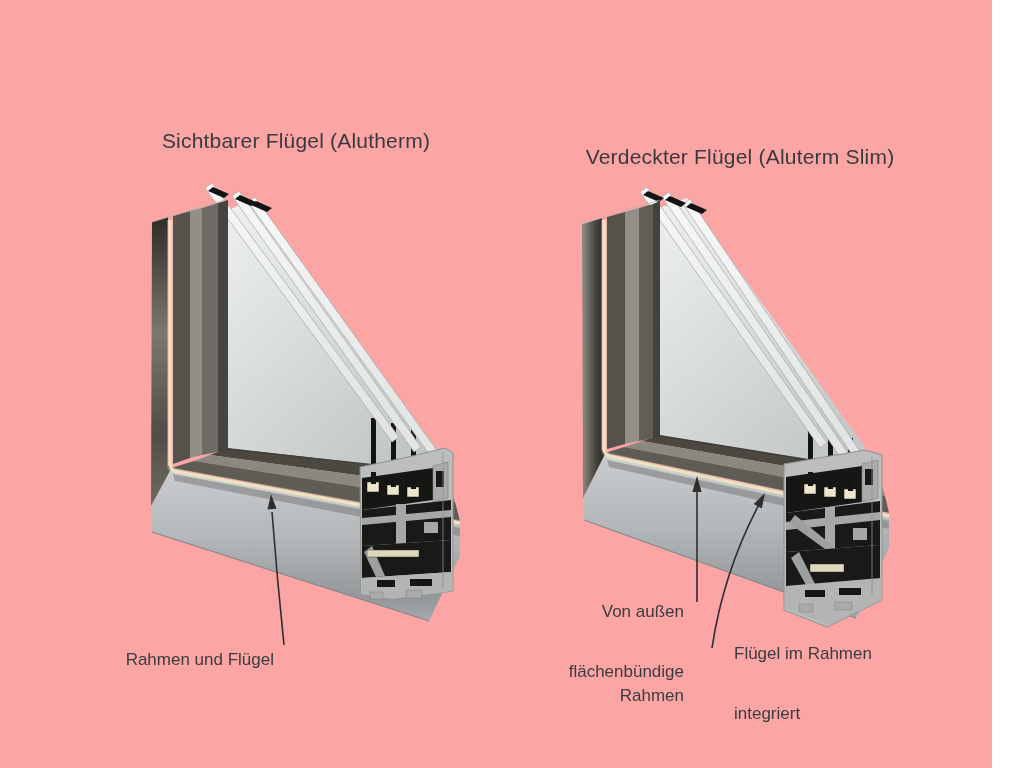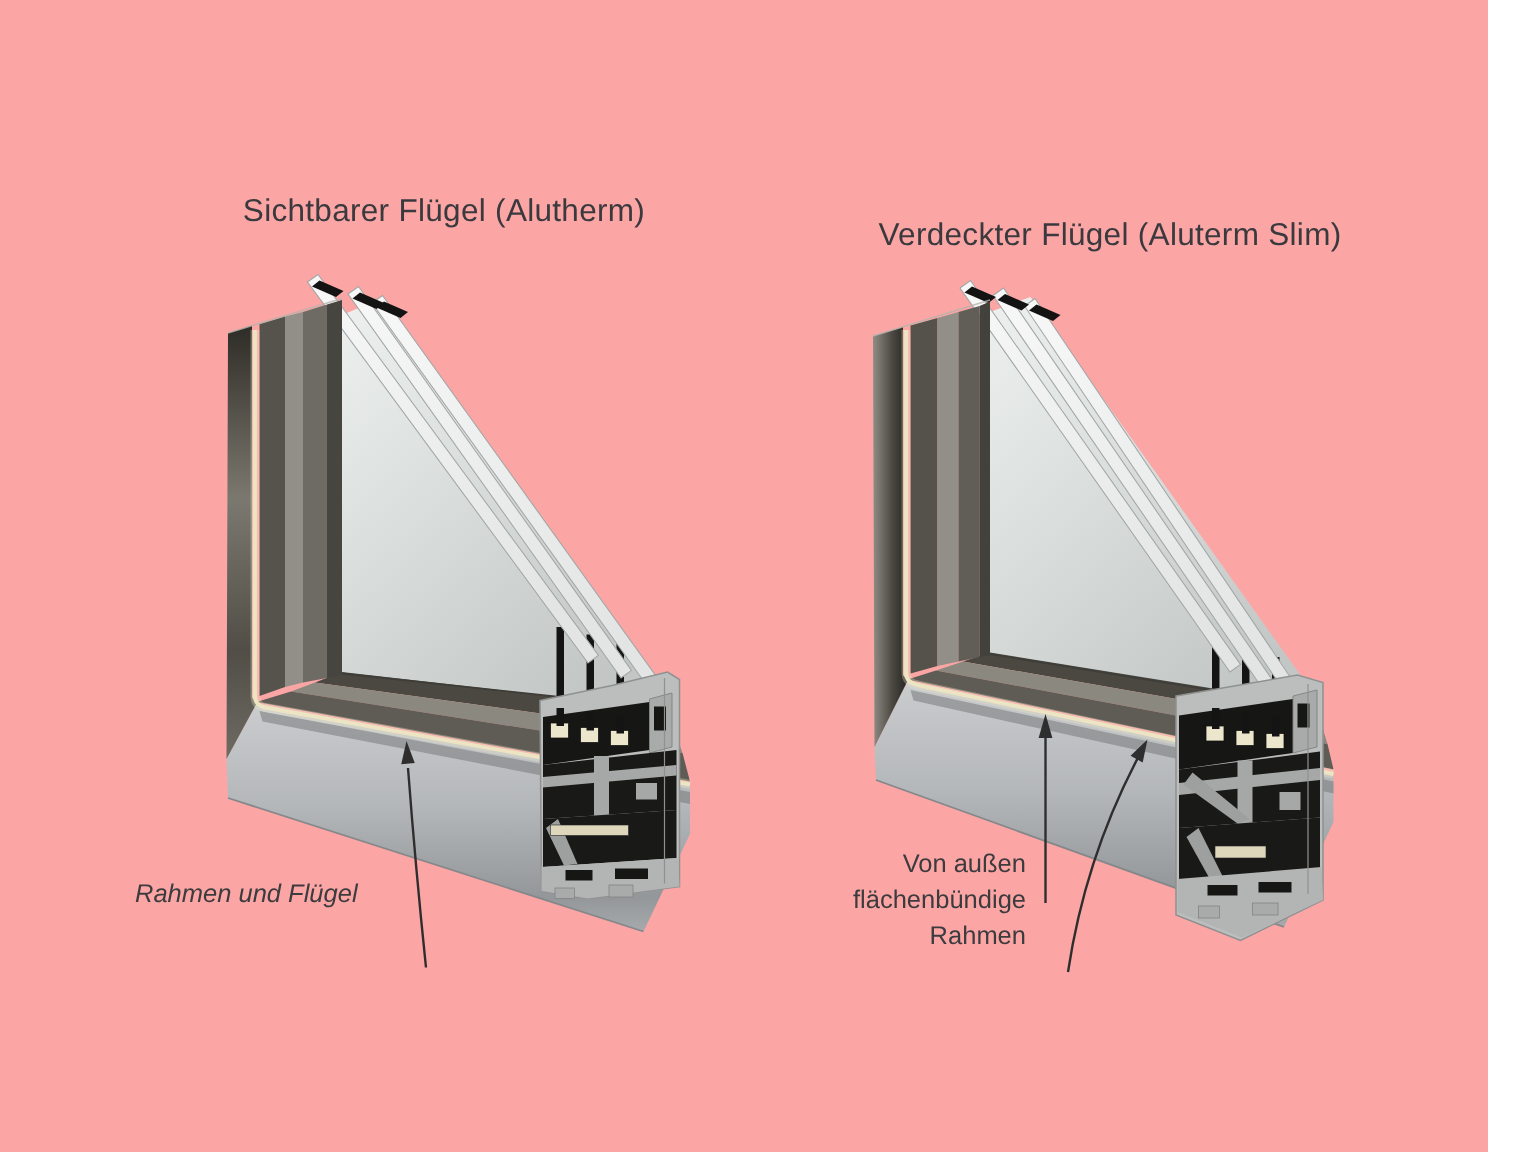--- a/index.html
+++ b/index.html
@@ -9,22 +9,22 @@
   }
   .title{
     position:absolute;top:128px;font-size:21px;line-height:26px;
     color:#3a3a3e;text-align:center;letter-spacing:.2px;white-space:nowrap;
   }
   .title.left{left:139px;width:314px;}
   .title.right{left:562px;width:356px;margin-top:16px;}
   .annotation{
     position:absolute;font-size:17px;line-height:24px;color:#3c3c3f;
   }
-  .annotation .line{display:block;}
-  .ann-left{left:90px;top:584px;width:184px;font-style:italic;}
+  .annotation .line{display:block;margin-top:36px;}
+  .ann-left{left:90px;top:612px;width:184px;text-align:right;}
   .ann-r1{left:500px;top:564px;width:184px;text-align:right;}
   .ann-r2{left:734px;top:606px;width:170px;text-align:left;}
   svg{position:absolute;display:block;}
   #win-left{left:140px;top:180px;}
   #win-right{left:565px;top:180px;}
   #leaders{left:0;top:0;}
 </style>
 </head>
 <body>
 
@@ -234,14 +234,18 @@
 
   <div class="annotation ann-left">
     <span class="line">Rahmen und Flügel</span>
   </div>
 
   <div class="annotation ann-r1">
     <span class="line">Von außen</span>
     <span class="line">flächenbündige Rahmen</span>
   </div>
 
+  <div class="annotation ann-r2">
+    <span class="line">Flügel im Rahmen</span>
+    <span class="line">integriert</span>
+  </div>
 
 </div>
 
 </body></html>

